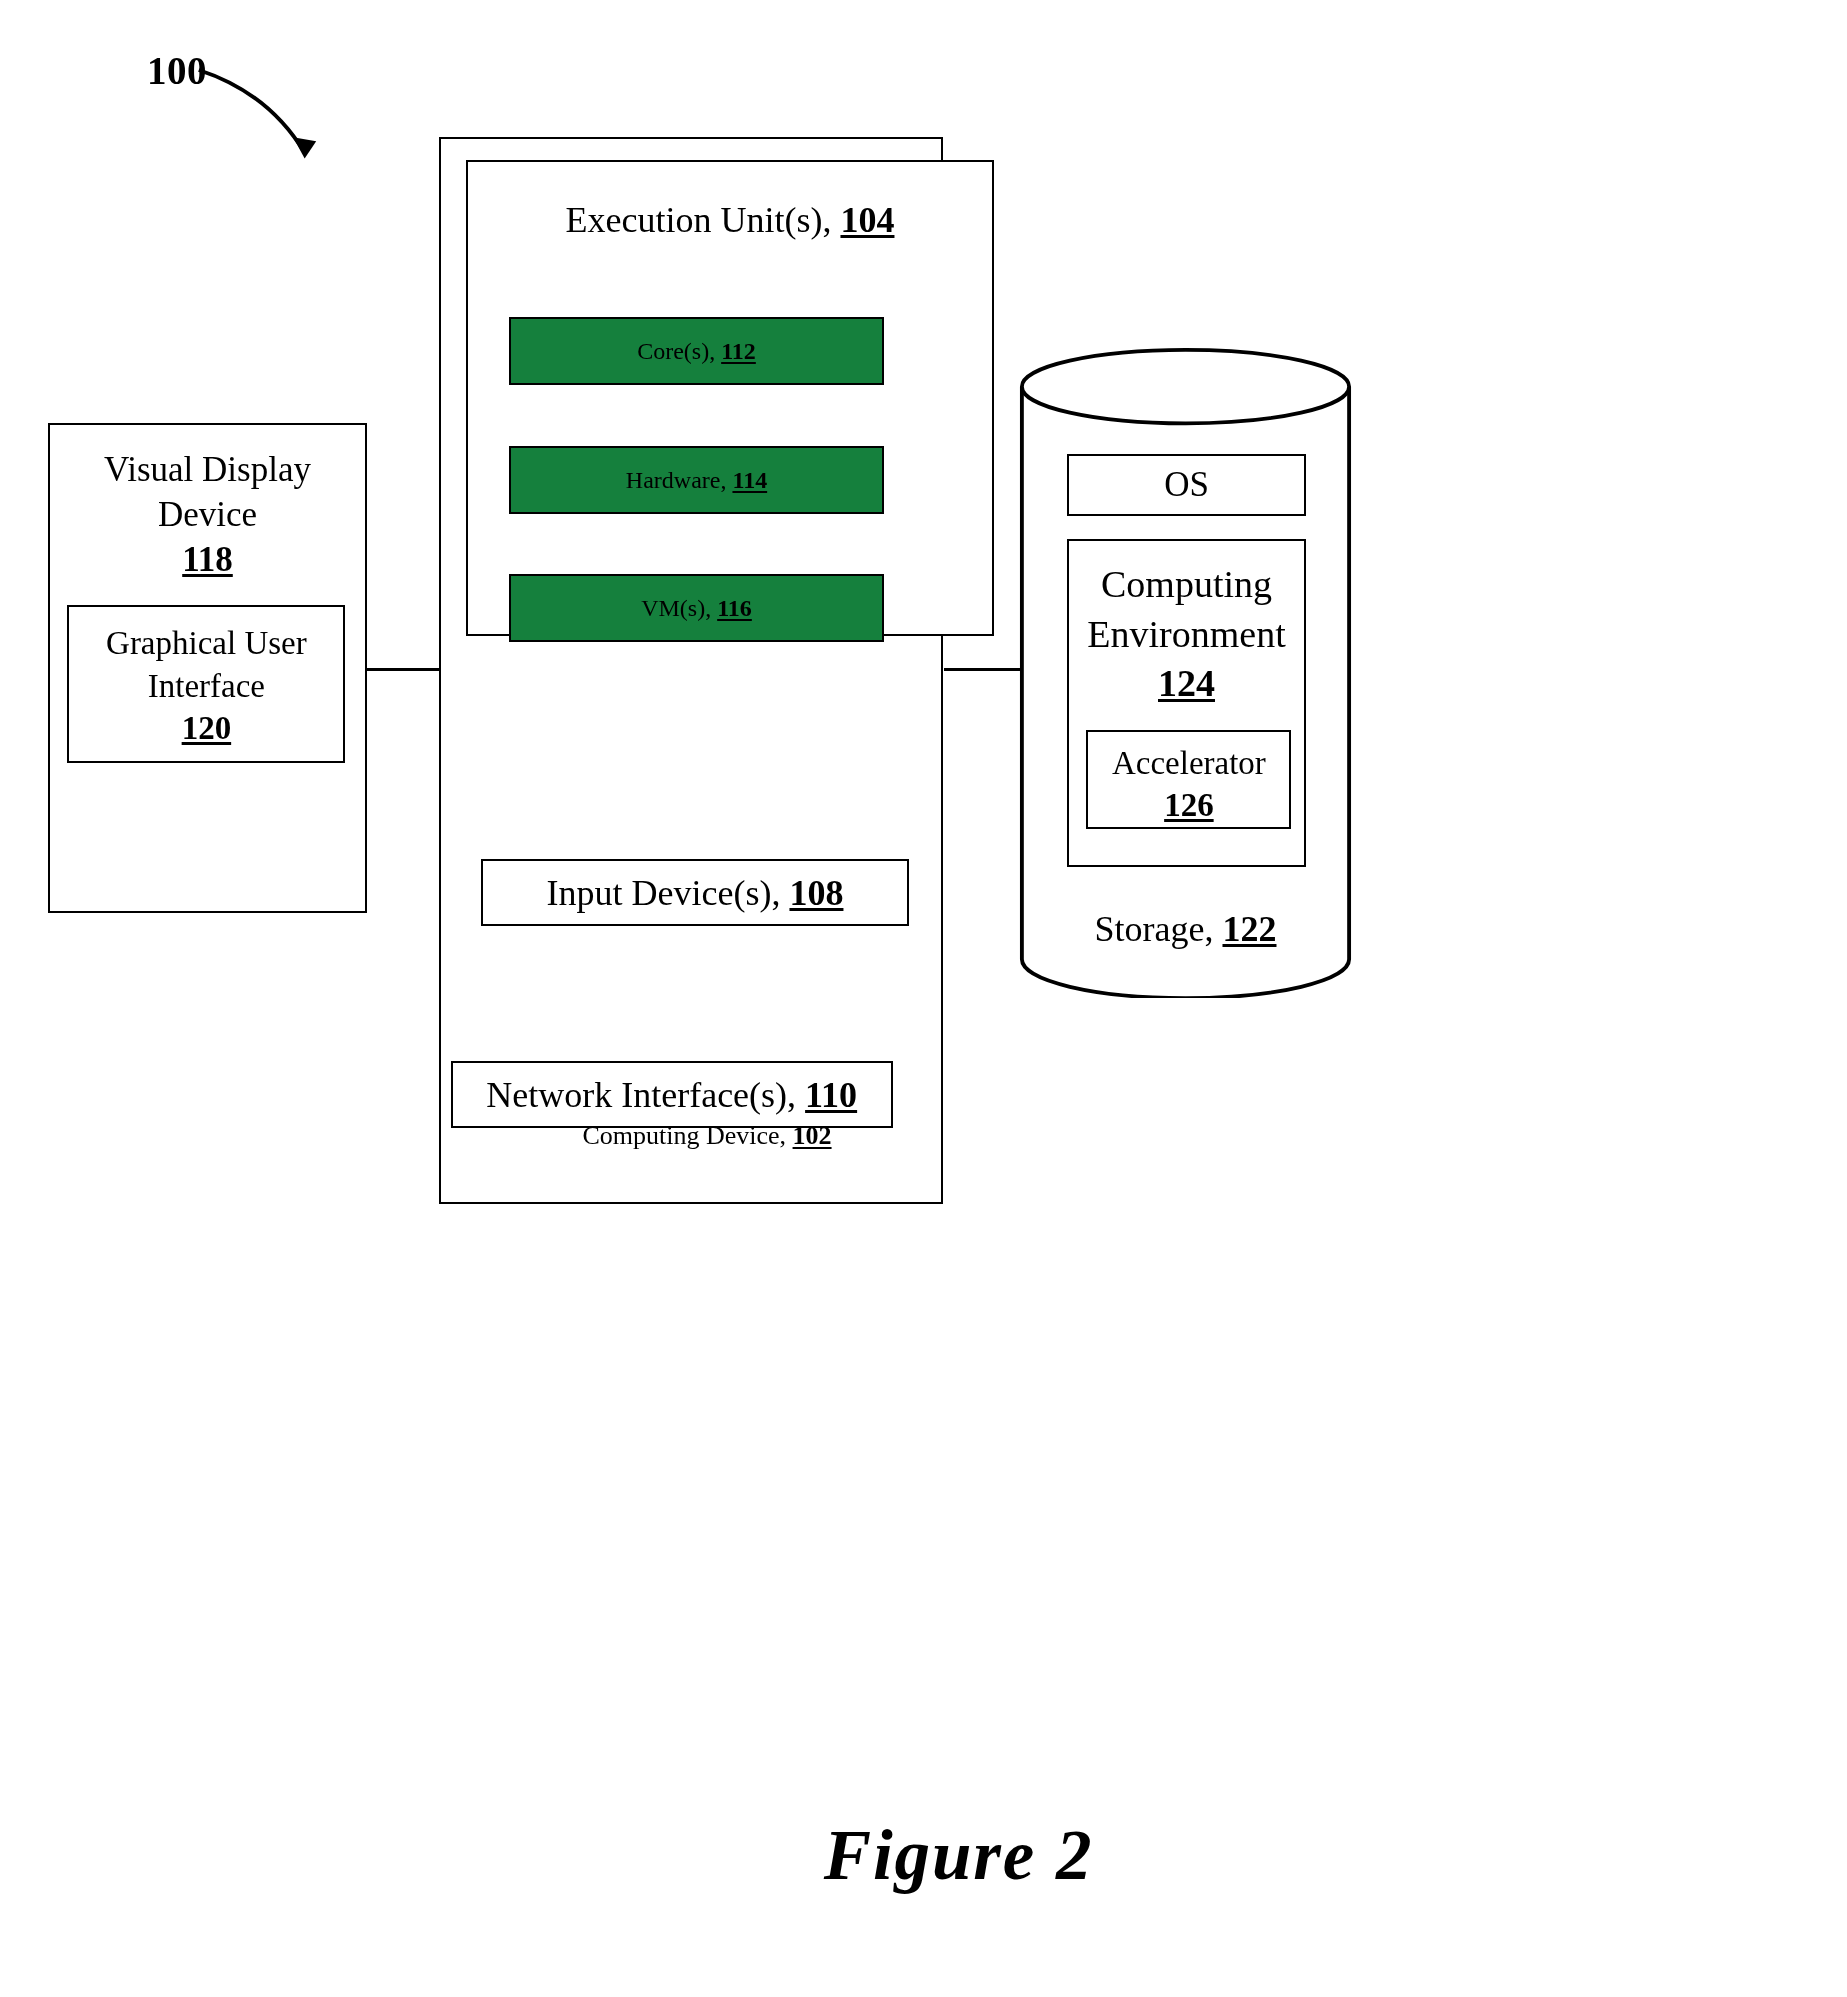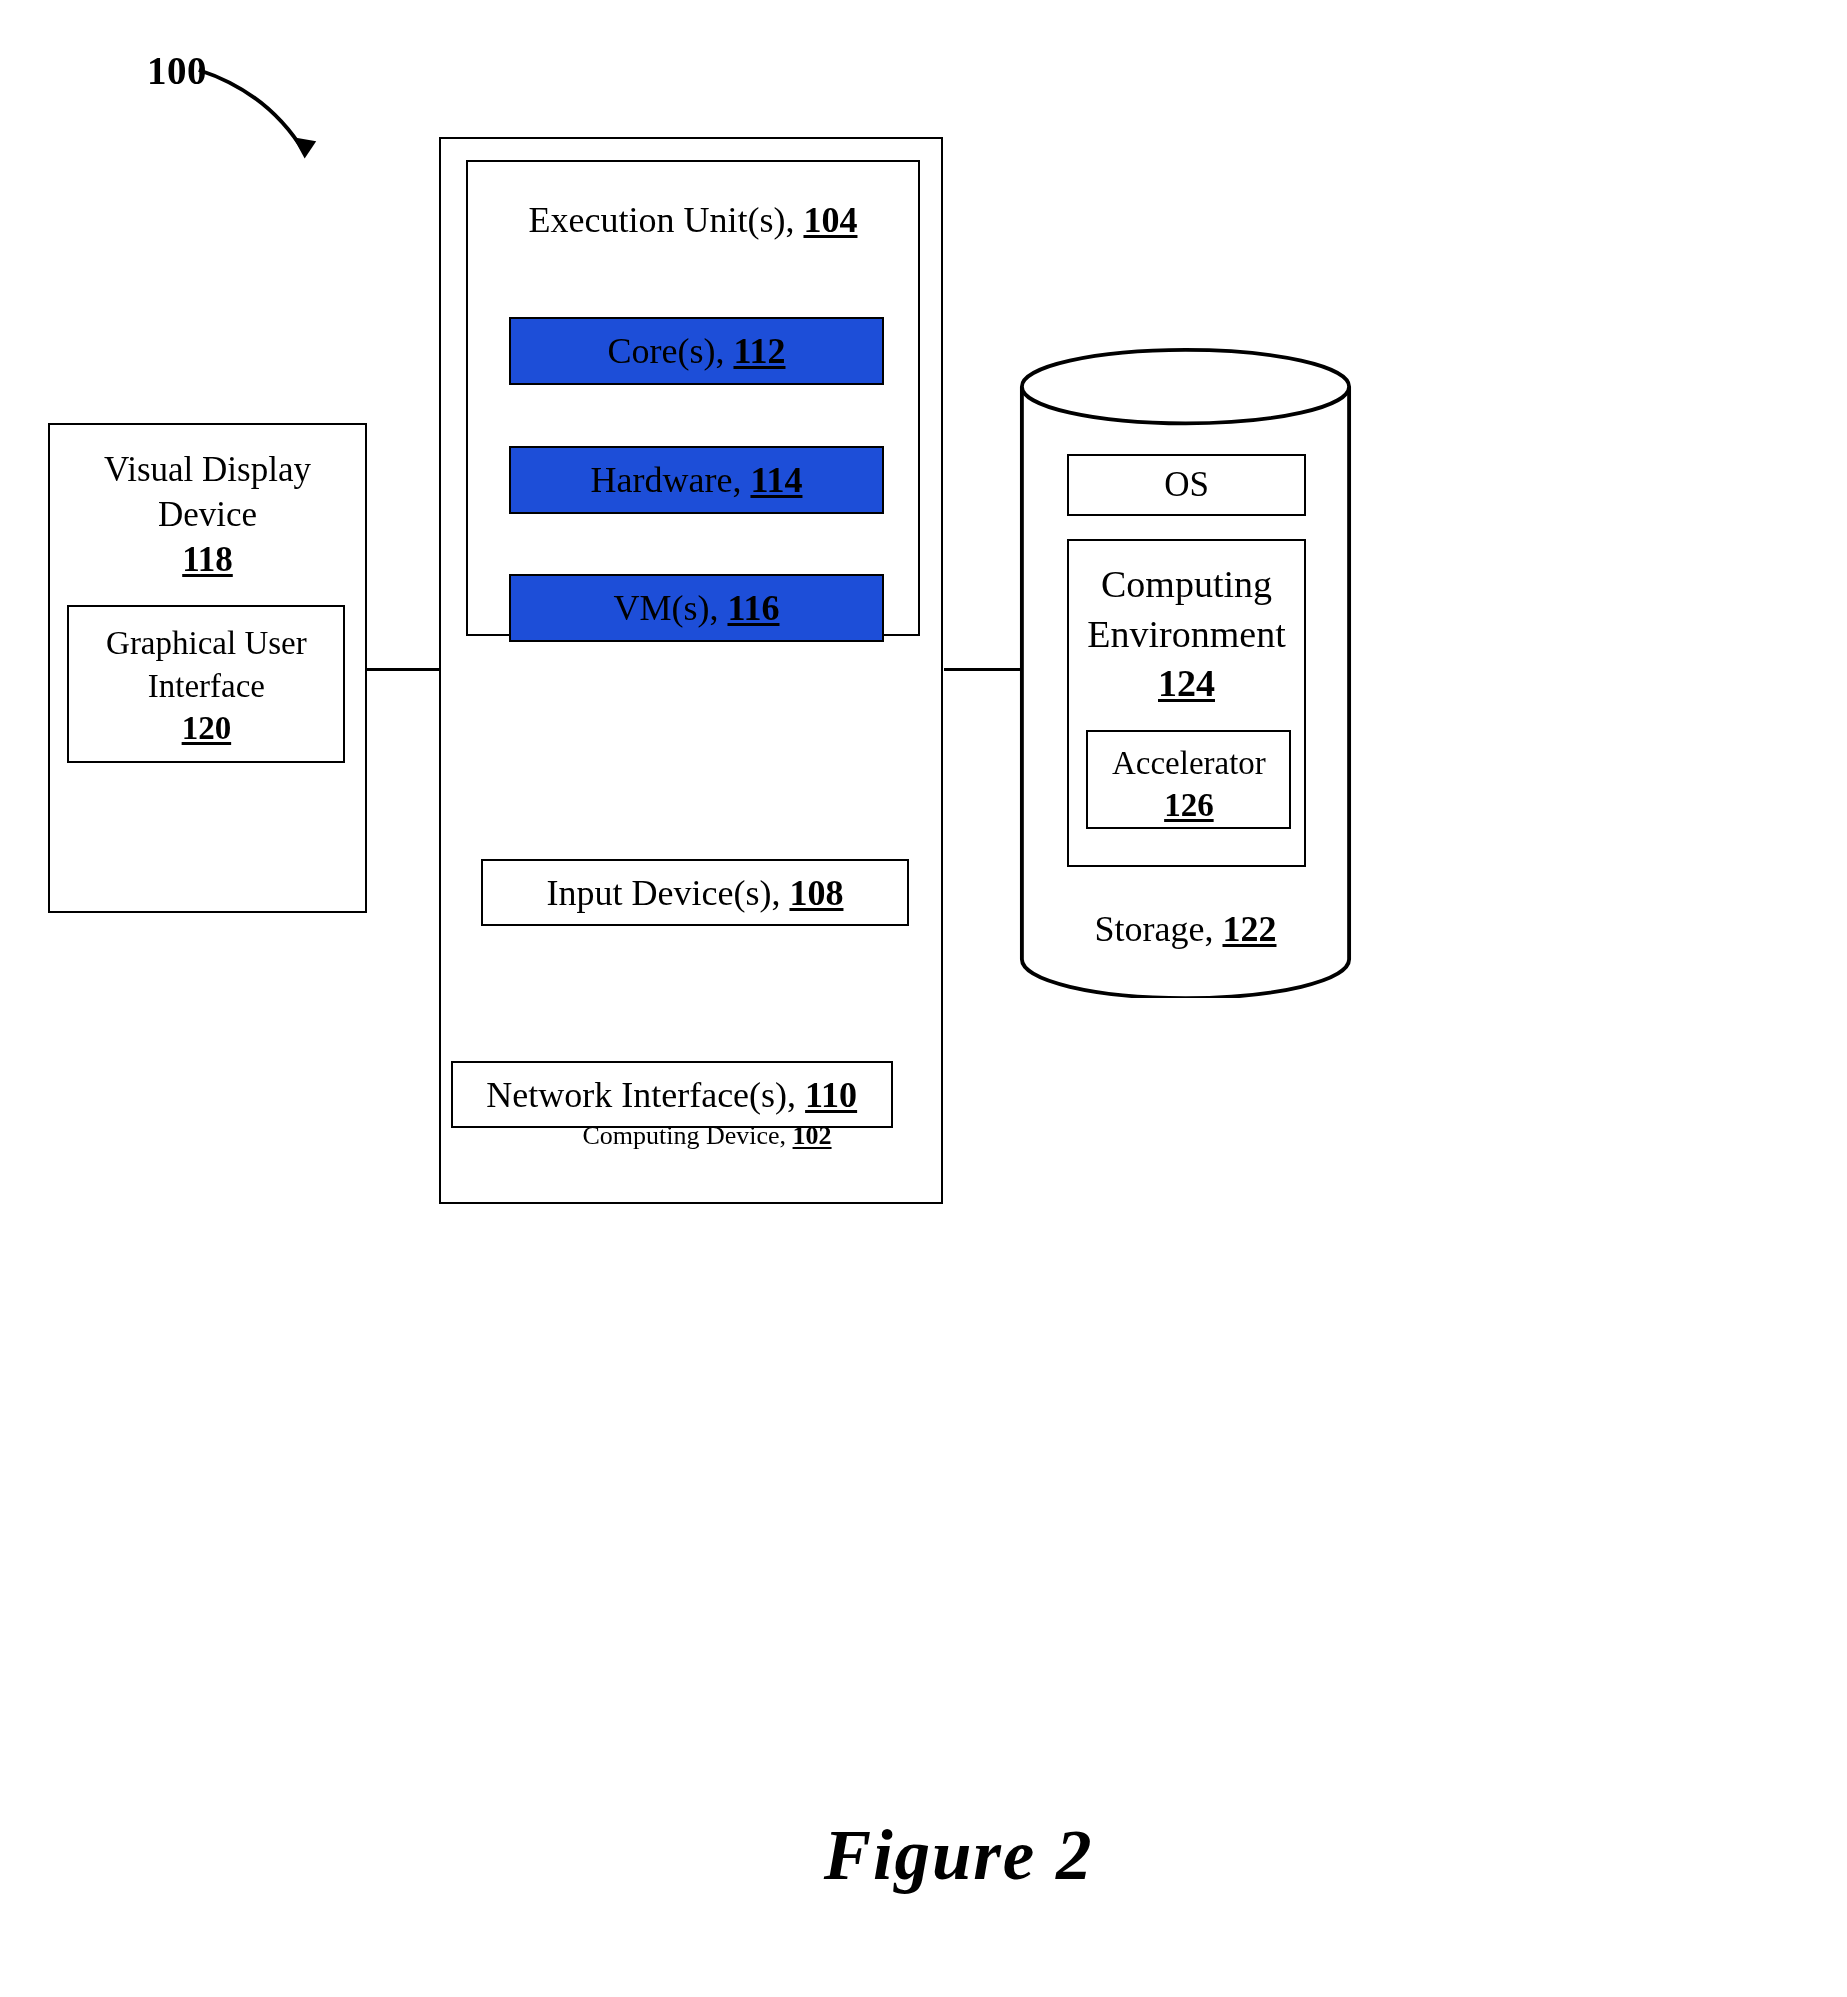--- a/index.html
+++ b/index.html
@@ -109,45 +109,45 @@
     left: 16px;
     bottom: 50px;
     width: 100%;
     font-size: 26px;
   }
   
   #execution-unit {
     position: absolute;
     left: 25px;
     top: 21px;
-    width: 454px;
+    width: 528px;
     height: 476px;
     box-sizing: border-box;
     border: 2.9px solid #000;
     background: #fff;
   }
   #eu-label {
     position: absolute;
     left: 0;
     top: 35px;
     width: 100%;
     font-size: 36px;
   }
   .eu-sub {
     position: absolute;
     left: 41px;
     width: 375px;
     height: 68px;
     box-sizing: border-box;
     border: 2.9px solid #000;
-    background: #1d4ed8;
+    background: #15803d;
     display: flex;
     align-items: center;
     justify-content: center;
-    font-size: 36px;
+    font-size: 24px;
   }
   #eu-cores  { top: 155px; }
   #eu-hw     { top: 284px; }
   #eu-vms    { top: 412px; }
   
   .cd-sub {
     position: absolute;
     box-sizing: border-box;
     border: 2.9px solid #000;
     background: #fff;

